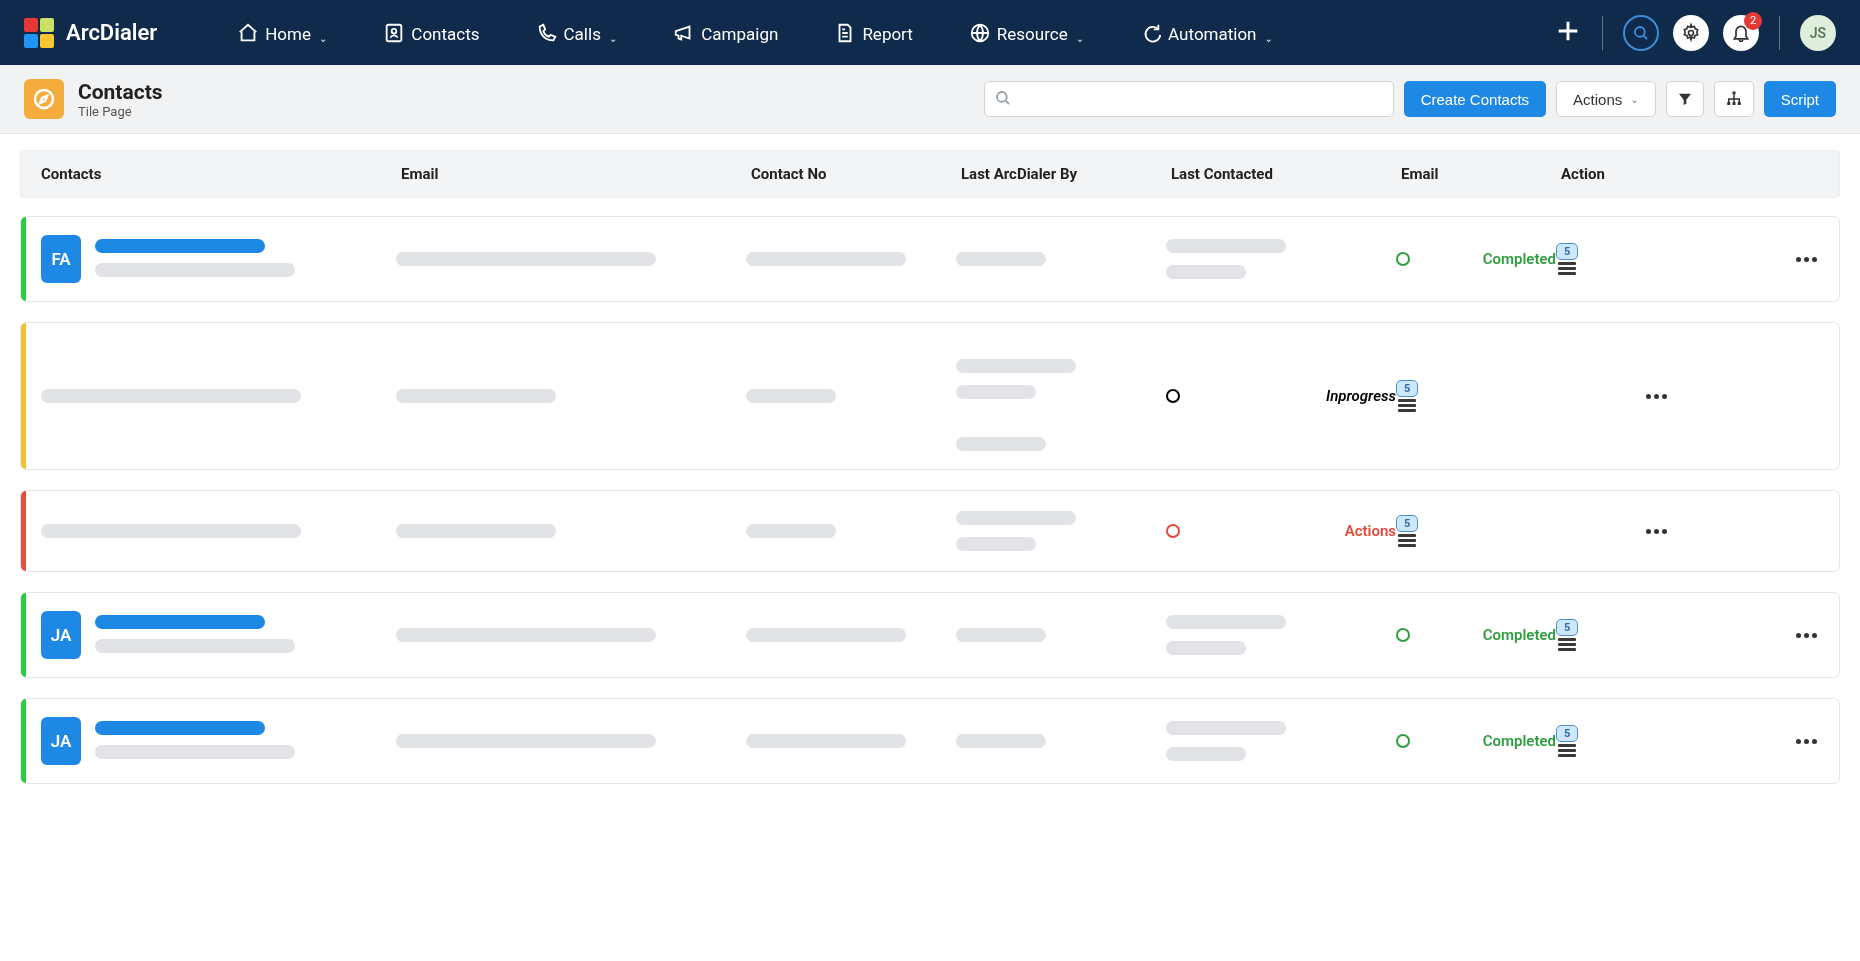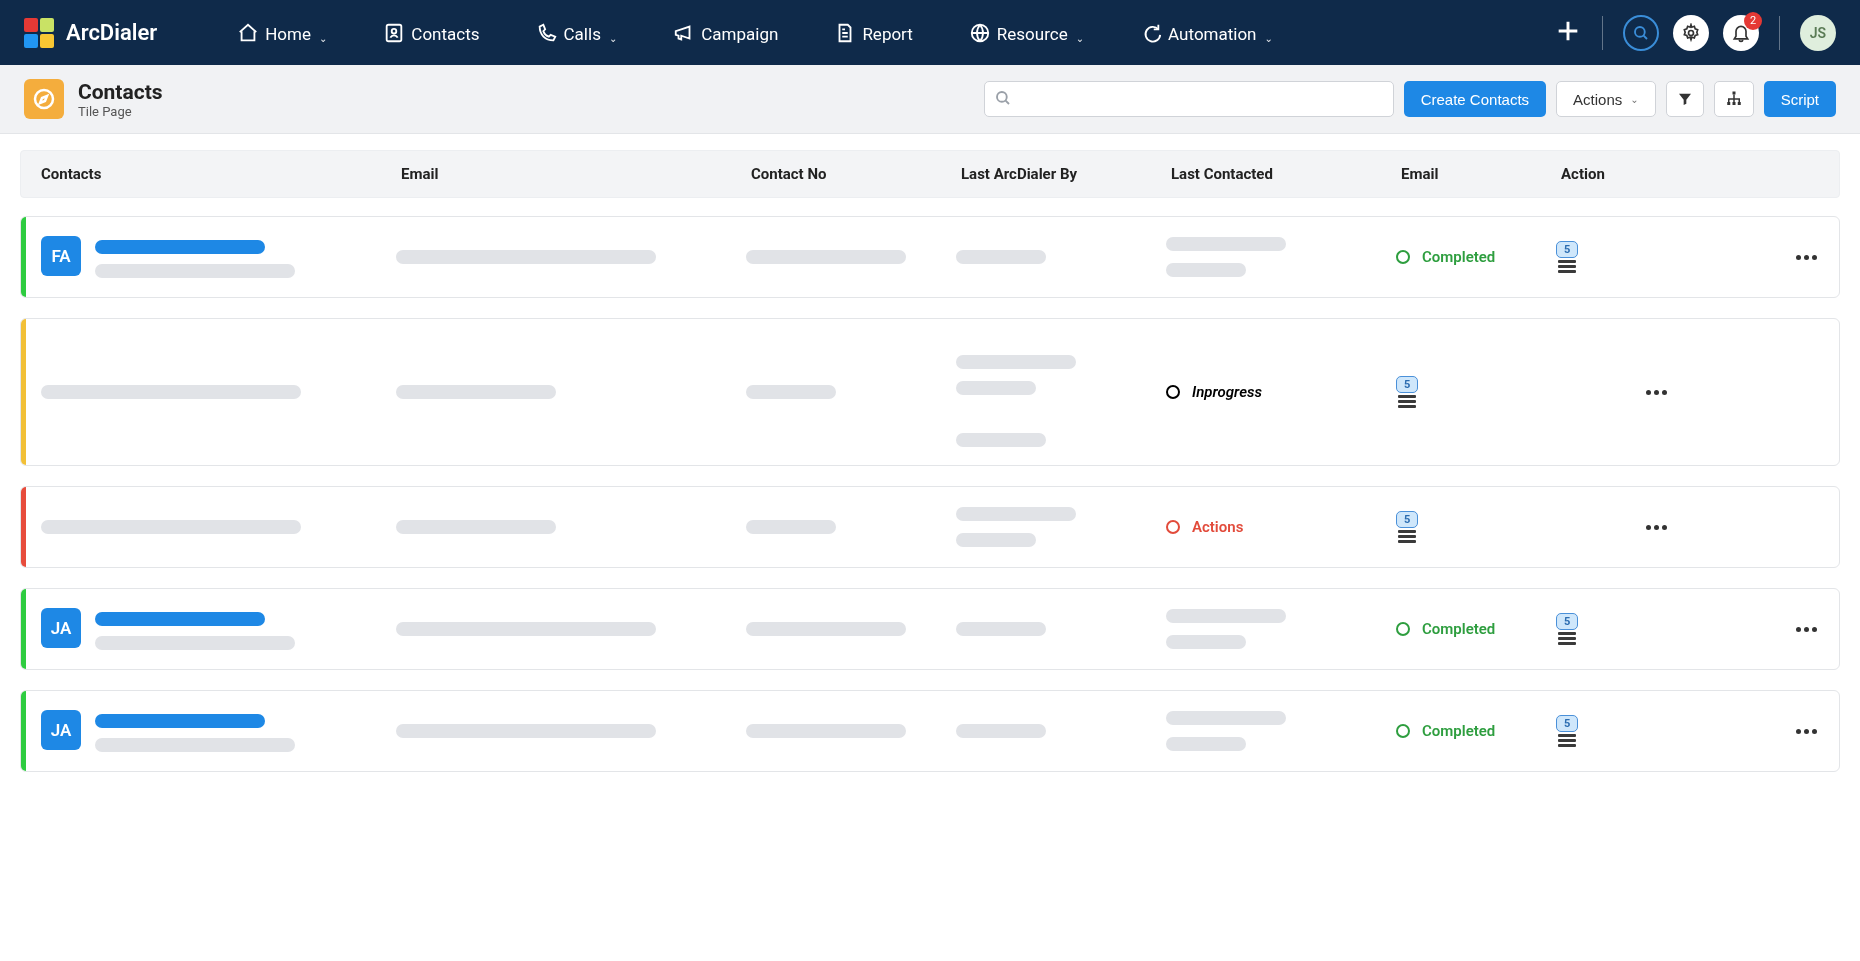--- a/index.html
+++ b/index.html
@@ -78,30 +78,30 @@
   .row-stripe { width:5px; border-radius:6px 0 0 6px; flex-shrink:0; }
   .row-body {
     flex:1;
     display:grid;
     grid-template-columns: 355px 350px 210px 210px 230px 160px 200px 100px;
     align-items:center;
     padding: 18px 15px;
     min-height: 80px;
   }
   .c-contacts { display:flex; align-items:flex-start; gap:14px; }
-  .av-sq { width:40px; height:40px; border-radius:6px; background:#1e88e5; color:#fff; display:flex; align-items:center; justify-content:center; font-weight:600; font-size:17px; flex-shrink:0; }
+  .av-sq { width:40px; height:48px; border-radius:6px; background:#1e88e5; color:#fff; display:flex; align-items:center; justify-content:center; font-weight:600; font-size:17px; flex-shrink:0; }
   .c-lines { display:flex; flex-direction:column; gap:10px; padding-top:4px; }
 
   .ph { border-radius:10px; height:14px; }
   .ph.blue { background:#1e88e5; }
   .ph.gray { background:#e1e3e7; }
 
   .cell-col { display:flex; flex-direction:column; gap:12px; }
 
-  .status { display:flex; align-items:center; gap:12px; font-weight:600; font-size:15px; }
+  .status { display:flex; align-items:center; gap:12px; font-weight:600; font-size:15px;justify-content:space-between; }
   .status-ring { width:14px; height:14px; border-radius:50%; border:2px solid currentColor; }
   .st-completed { color:#2e9e3f; }
   .st-inprogress { color:#000000;font-style:italic; }
   .st-rejected { color:#e24b3b; }
 
   .action-cell { display:flex; align-items:center; }
   .stack-ic { display:flex; flex-direction:column; align-items:center; gap:2px; }
   .stack-badge { background:#cfe7fb; border:1px solid #4a90d9; color:#2b6cb0; font-size:11px; font-weight:700; border-radius:5px; padding:1px 7px; }
   .stack-lines { width:18px; display:flex; flex-direction:column; gap:2px; }
   .stack-lines div { height:3px; background:#3a3a3a; border-radius:1px; }

